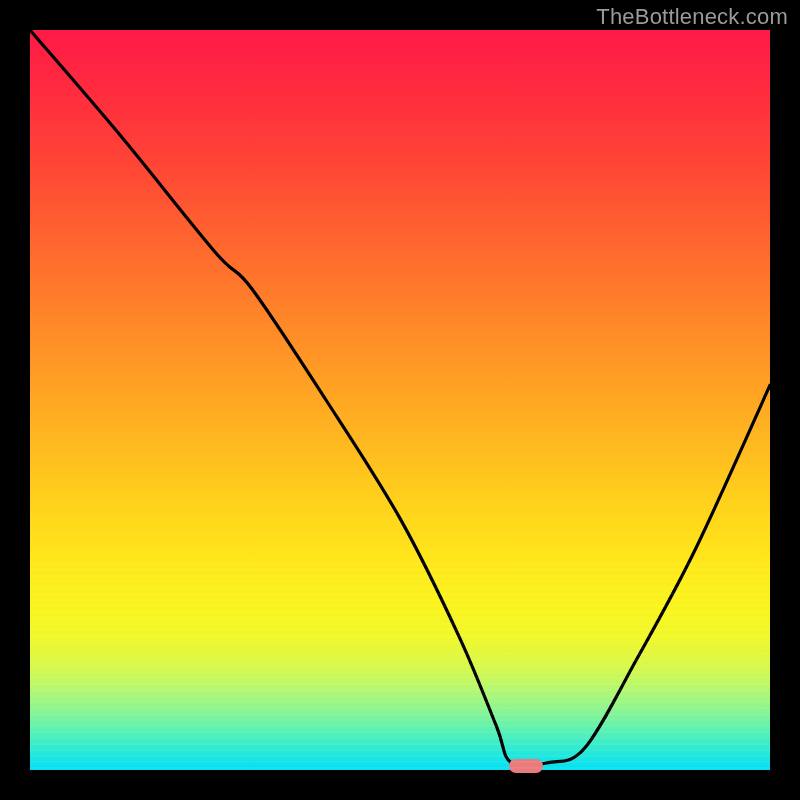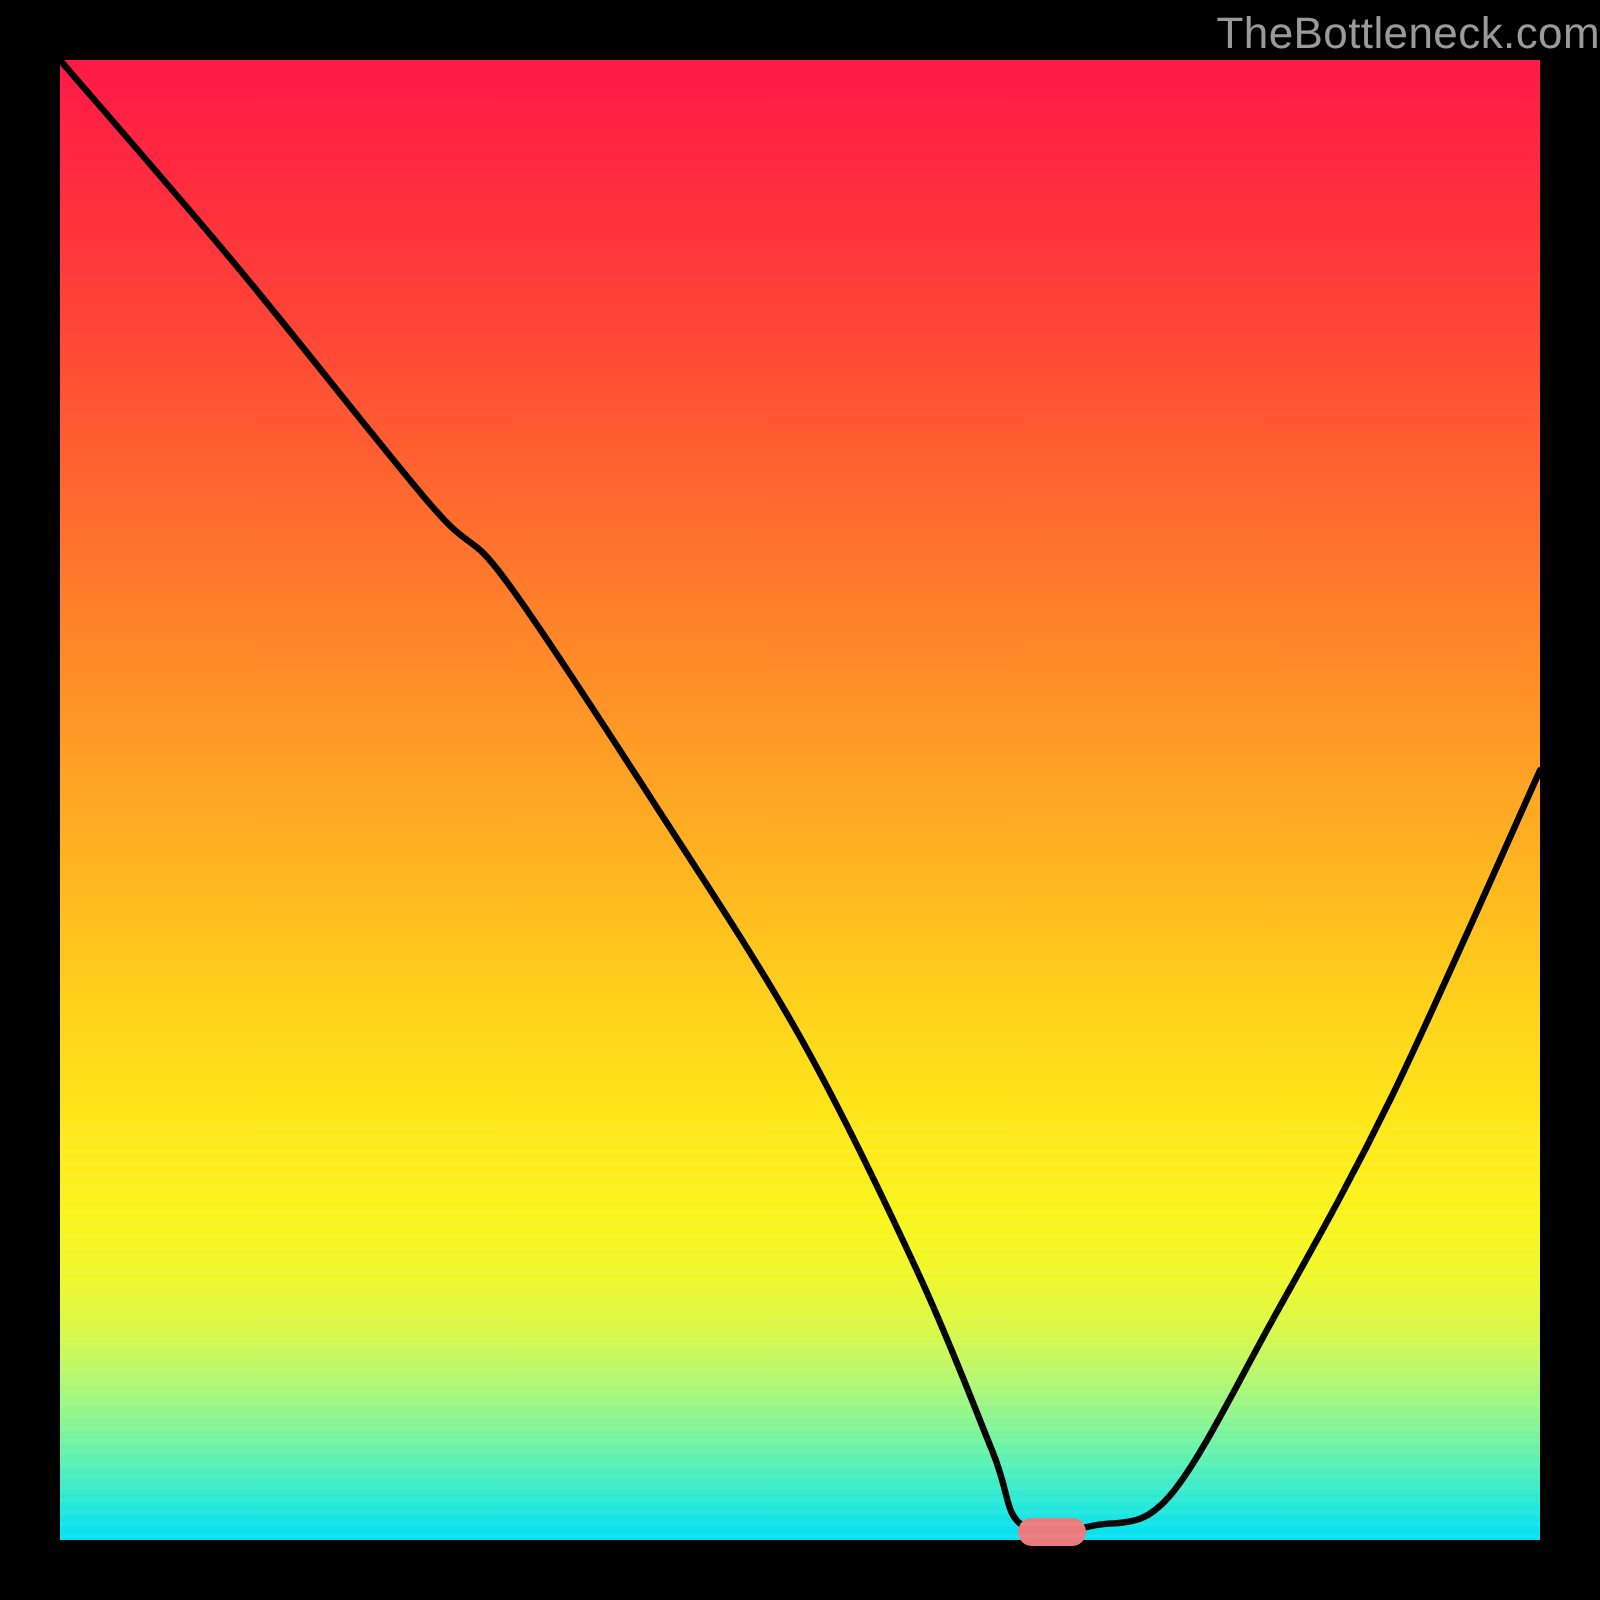--- a/index.html
+++ b/index.html
@@ -72,21 +72,21 @@
     position: absolute;
     width: 34px;
     height: 14px;
     border-radius: 7px;
     background: #e97b7d;
     transform: translate(-50%, -50%);
   }
   .watermark {
     position: absolute;
     top: 4px;
-    right: 0;
+    right: 12px;
     color: #9a9a9a;
     font-size: 22px;
     letter-spacing: 0.2px;
     user-select: none;
   }
 </style>
 </head>
 <body>
 
 <div class="frame">

